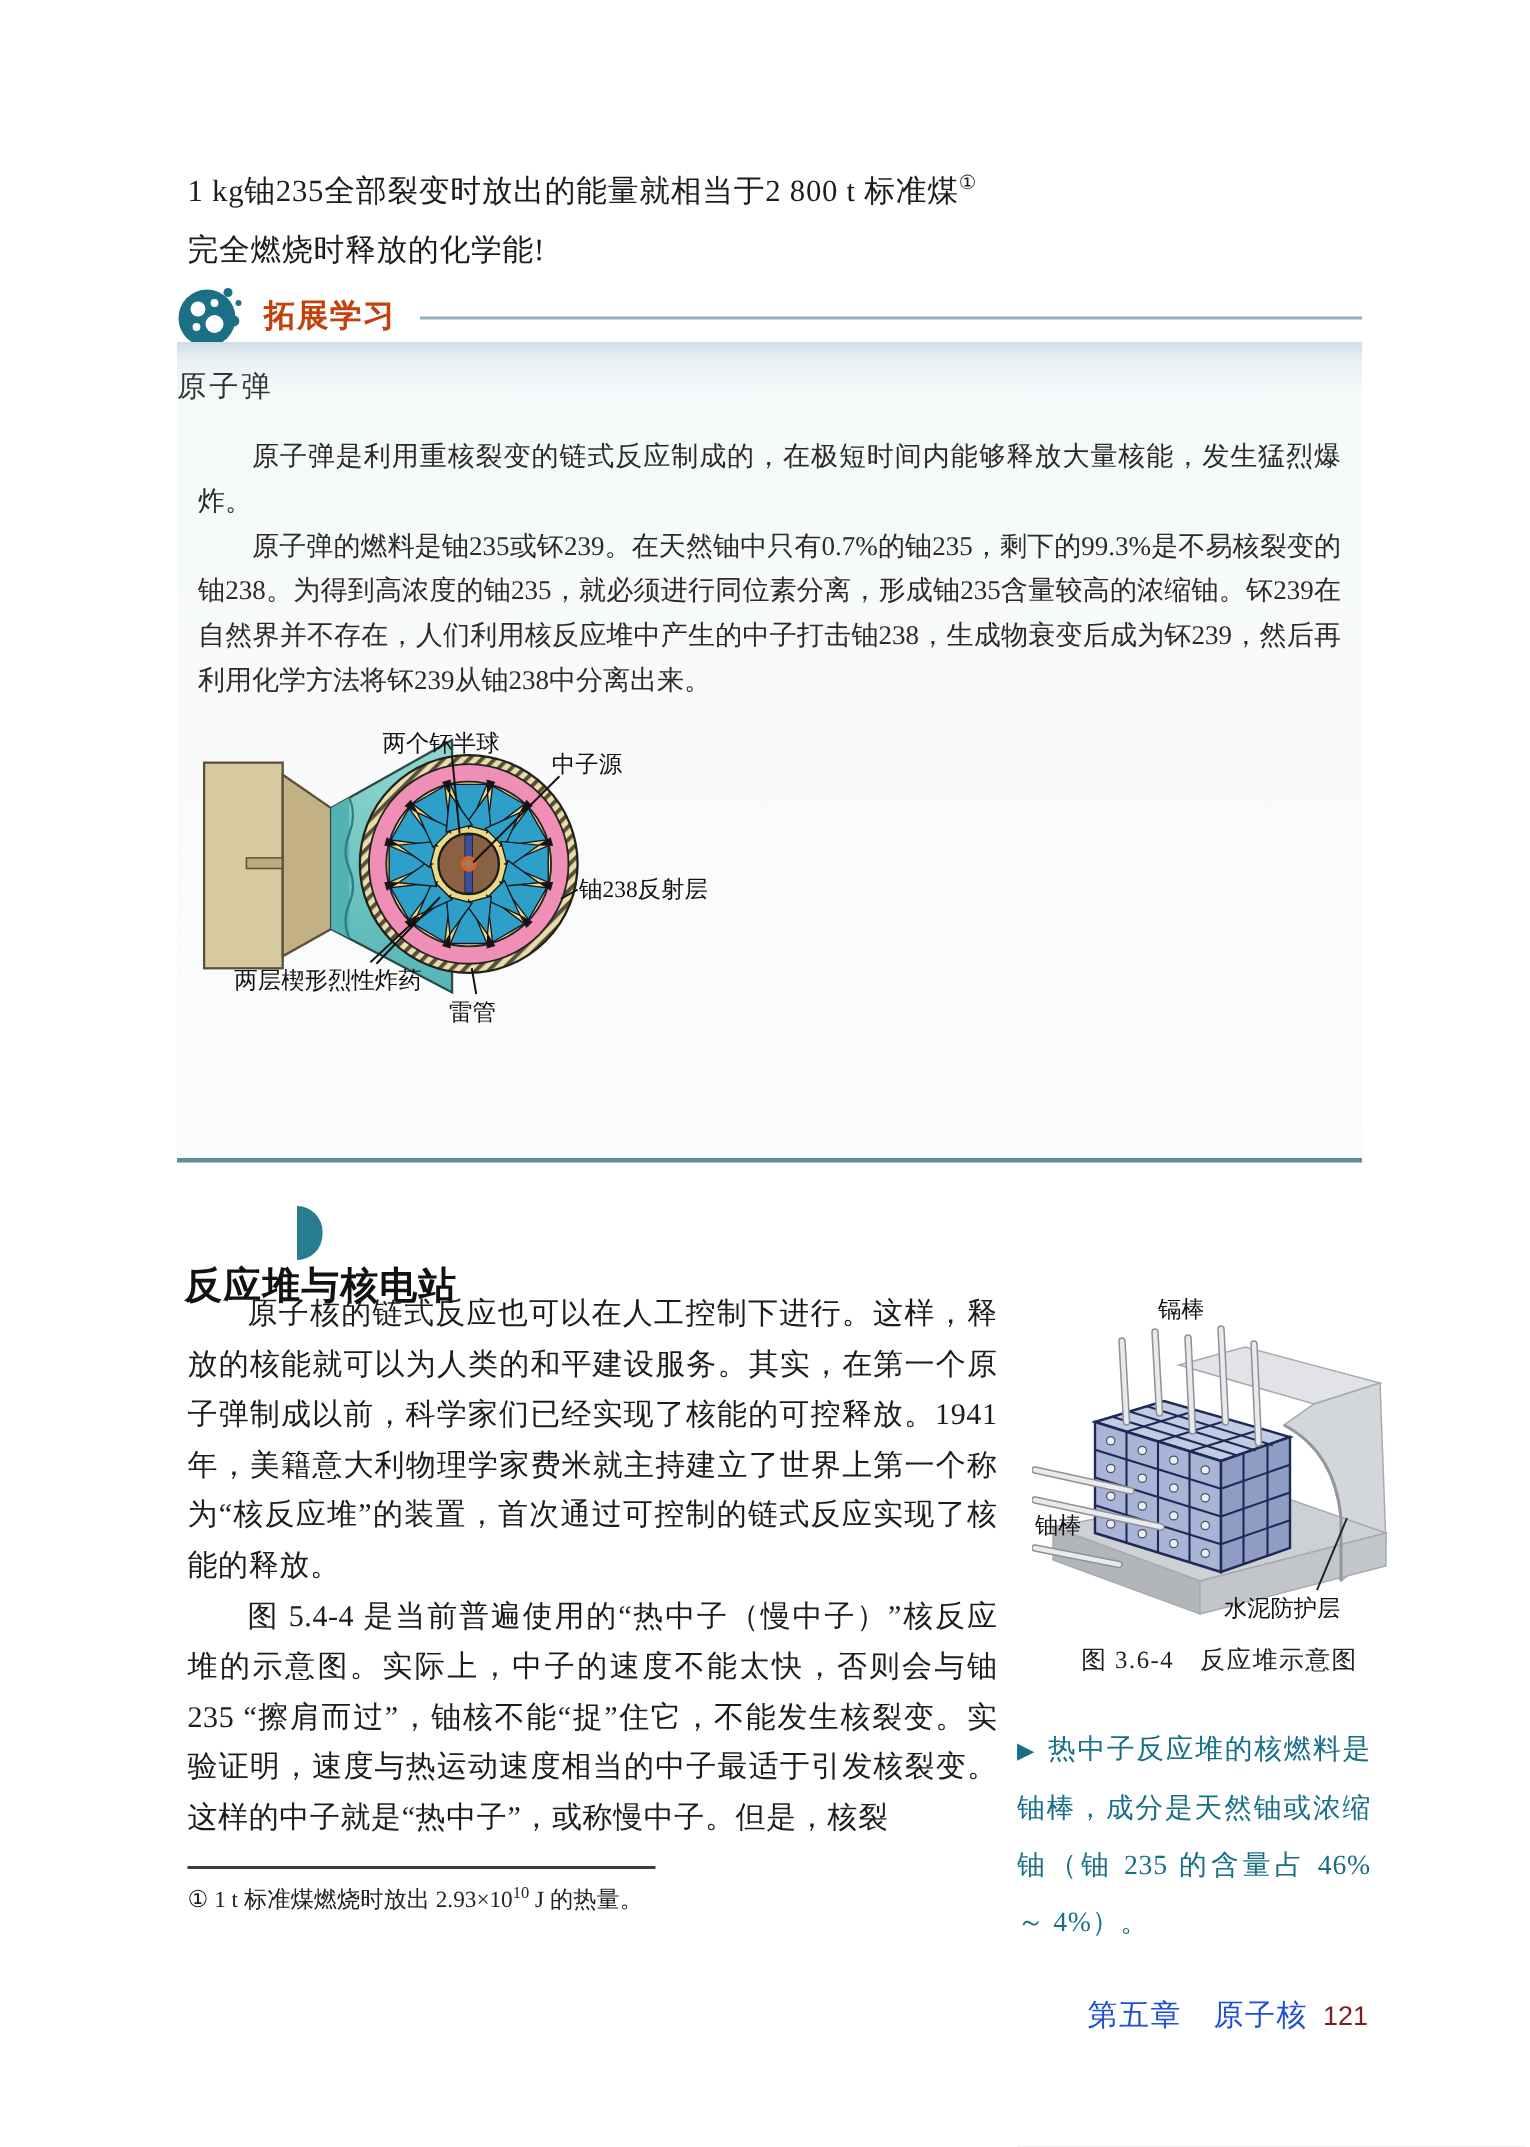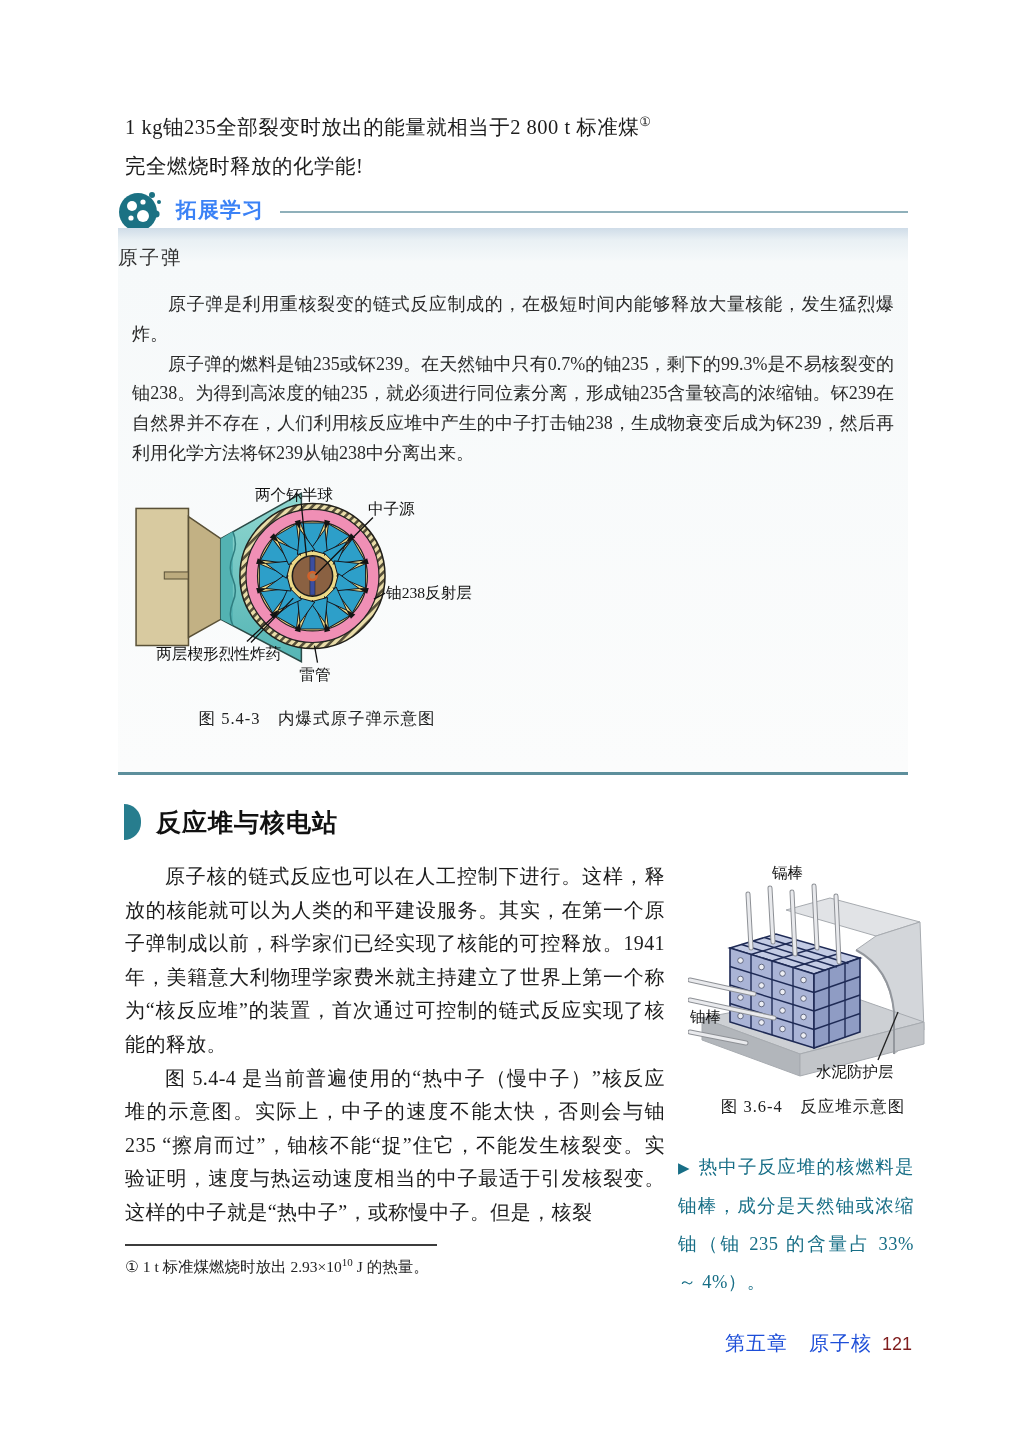--- a/index.html
+++ b/index.html
@@ -8,36 +8,36 @@
     background:#ffffff; overflow:hidden;
     font-family:"Liberation Serif","DejaVu Serif",serif;
     color:#1c1c1c;
   }
   
   .intro{position:absolute; left:125px; top:102px; width:660px; font-size:20.5px; line-height:39px; letter-spacing:.5px;}
   .intro sup{font-size:13px;}
   
   .xl-header{position:absolute; left:118px; top:186px; width:790px; height:48px; display:flex; align-items:center;}
   .xl-icon{width:46px; height:46px; flex:0 0 46px;}
-  .xl-title{margin-left:12px; font-family:"Liberation Sans","DejaVu Sans",sans-serif; font-weight:700; font-size:21px; color:#3b82f6; letter-spacing:1px;}
+  .xl-title{margin-left:12px; font-family:"Liberation Sans","DejaVu Sans",sans-serif; font-weight:700; font-size:21px; color:#c2410c; letter-spacing:1px;}
   .xl-rule{flex:1; height:2px; background:#8fb0ba; margin-left:16px; margin-top:4px;}
   
   .panel{
     position:absolute; left:118px; top:228px; width:790px; height:547px;
     background:linear-gradient(180deg,#cfdce8 0px,#e9f0f4 12px,#f6f9fa 34px,#fbfcfc 100%);
     border-bottom:3px solid #5d8f9c; box-sizing:border-box;
   }
   .panel-title{position:absolute; top:16px; left:0; width:100%; text-align:left; font-size:19.5px; letter-spacing:2px; color:#333;}
   .panel-body{position:absolute; top:62px; left:14px; right:14px; font-size:18px; line-height:29.8px; text-align:justify; color:#2a2a2a;}
   .panel-body p{margin:0; text-indent:2em;}
   .bomb-fig{position:absolute; left:10px; top:230px; width:378px;}
   .bomb-caption{text-align:center; font-size:16.5px; margin-top:4px; color:#222; letter-spacing:1px;}
   .side-text{position:absolute; left:388px; top:228px; width:390px; font-size:17.5px; line-height:30.6px; text-align:justify; text-indent:2em; color:#2a2a2a; letter-spacing:.3px;}
   
-  .sec-head{position:absolute; left:124px; top:804px; display:flex; align-items:center;}
+  .sec-head{position:absolute; left:108px; top:804px; display:flex; align-items:center;flex-direction:column;}
   .sec-marker{width:17px; height:36px; background:#277d8e; border-radius:0 18px 18px 0;}
   .sec-title{margin-left:15px; font-family:"Liberation Sans","DejaVu Sans",sans-serif; font-weight:700; font-size:25px; color:#111; letter-spacing:1px;}
   
   .main-text{position:absolute; left:125px; top:860px; width:540px; font-size:20px; line-height:33.6px; text-align:justify; letter-spacing:.4px;}
   .main-text p{margin:0; text-indent:2em;}
   
   .reactor-fig{position:absolute; left:688px; top:862px; width:250px;}
   .reactor-caption{position:absolute; left:688px; top:1096px; width:250px; text-align:center; font-size:16.5px; color:#222; letter-spacing:1px;}
   
   .note{position:absolute; left:678px; top:1148px; width:236px; font-size:18.5px; line-height:38px; color:#176e86; text-align:justify; letter-spacing:.5px;}
@@ -173,21 +173,20 @@
         </g>
 
         <g font-size="15.5" fill="#111111">
           <text x="126" y="42">两个钚半球</text>
           <text x="238" y="56">中子源</text>
           <text x="256" y="139">铀238反射层</text>
           <text x="28" y="199">两层楔形烈性炸药</text>
           <text x="170" y="220">雷管</text>
         </g>
       </svg>
-      <div class="bomb-caption">图 5.4-3　内爆式原子弹示意图</div>
     </div>
 
   </div>
 
   <div class="sec-head">
     <div class="sec-marker"></div>
     <div class="sec-title">反应堆与核电站</div>
   </div>
 
   <div class="main-text">
@@ -275,21 +274,21 @@
       <g font-size="15.5" fill="#111111">
         <text x="84" y="16">镉棒</text>
         <text x="2" y="160">铀棒</text>
         <text x="128" y="215">水泥防护层</text>
       </g>
     </svg>
   </div>
   <div class="reactor-caption">图 3.6-4　反应堆示意图</div>
 
   <div class="note">
-    <span class="note-marker">▶</span><span>热中子反应堆的核燃料是铀棒，成分是天然铀或浓缩铀（铀 235 的含量占 33% ～ 4%）。</span>
+    <span class="note-marker">▶</span><span>热中子反应堆的核燃料是铀棒，成分是天然铀或浓缩铀（铀 235 的含量占 46% ～ 4%）。</span>
   </div>
 
   <div class="fn-rule"></div>
   <div class="footnote">
     <span>①</span><span> 1 t 标准煤燃烧时放出 2.93×10</span><sup>10</sup><span> J 的热量。</span>
   </div>
 
   <div class="footer">
     <span class="footer-chapter">第五章　原子核</span>
     <span class="footer-page">121</span>

